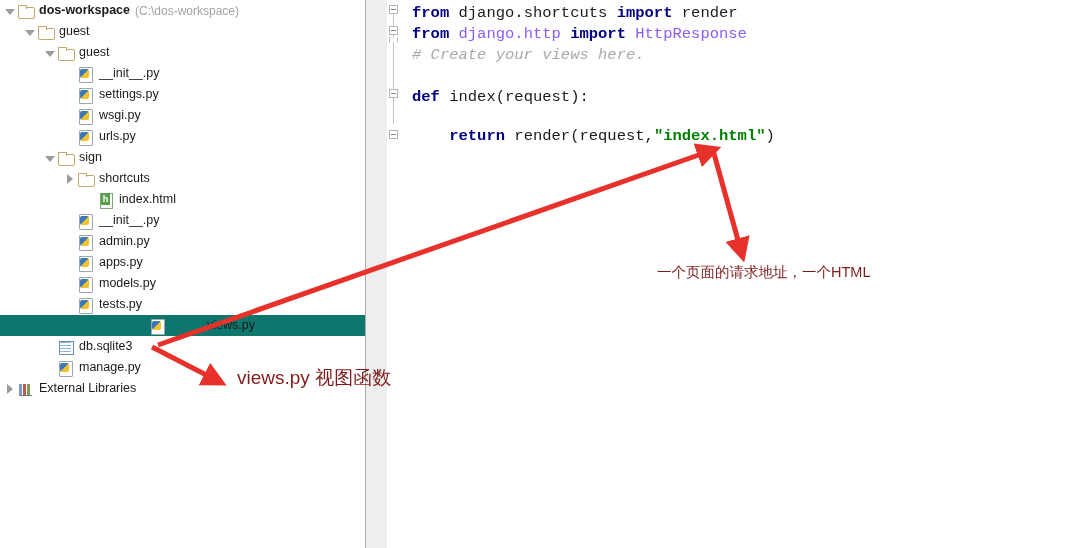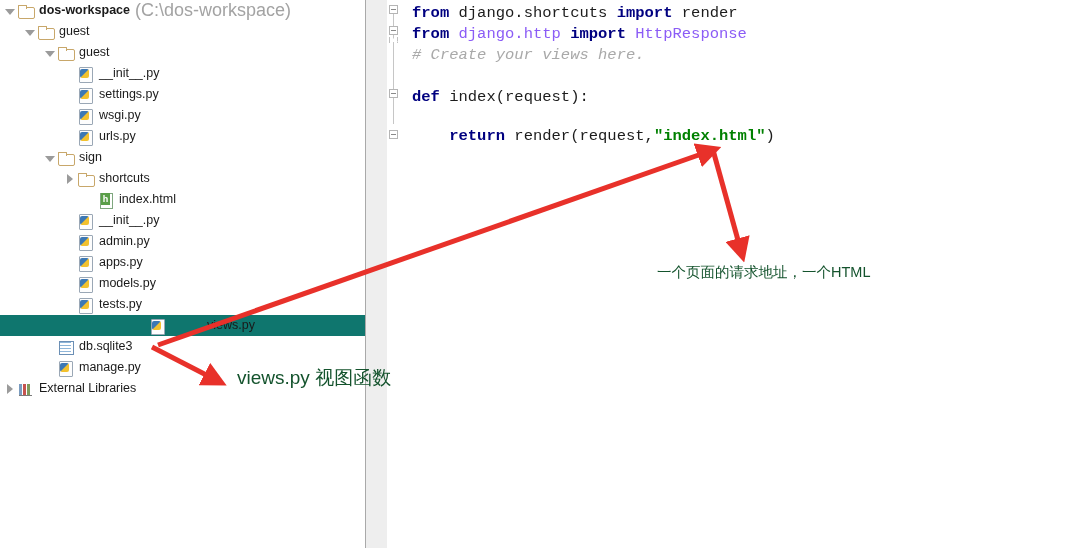--- a/index.html
+++ b/index.html
@@ -62,21 +62,21 @@
     width: 16px; height: 16px;
     flex: 0 0 16px;
     margin-right: 5px;
     position: relative;
   }
   .node-label { line-height: 21px; }
   .node-label.bold { font-weight: bold; }
   .node-sub {
     color: #a3a3a3;
     margin-left: 5px;
-    font-size: 18px;
+    font-size: 12px;
   }
 
   
   .ic-folder::before {
     content: "";
     position: absolute;
     left: 0; top: 4px;
     width: 15px; height: 10px;
     border: 1.3px solid #c8a76a;
     border-radius: 1px 2px 2px 2px;
@@ -270,21 +270,21 @@
 
   
   #overlay {
     position: absolute;
     left: 0; top: 0;
     width: 1069px; height: 548px;
     pointer-events: none;
   }
   .anno-text {
     position: absolute;
-    color: #14532d;
+    color: #7f1d1d;
     white-space: nowrap;
     font-family: "Liberation Sans", sans-serif;
   }
   #anno-views {
     left: 237px; top: 365px;
     font-size: 19px;
   }
   #anno-html {
     left: 657px; top: 263px;
     font-size: 14.5px;

